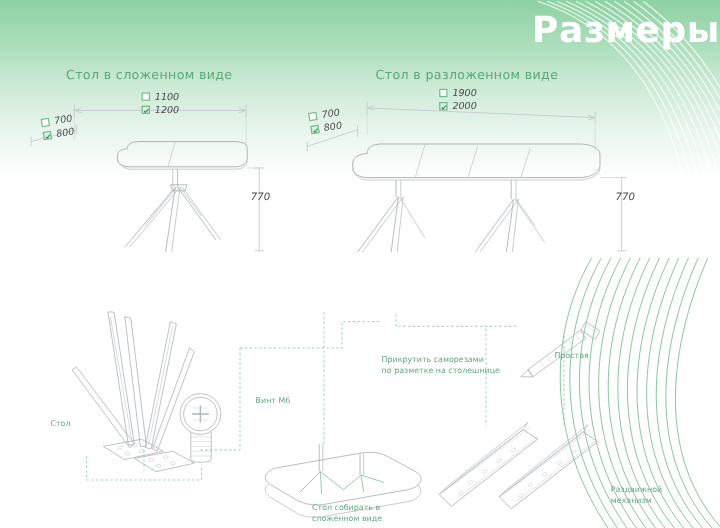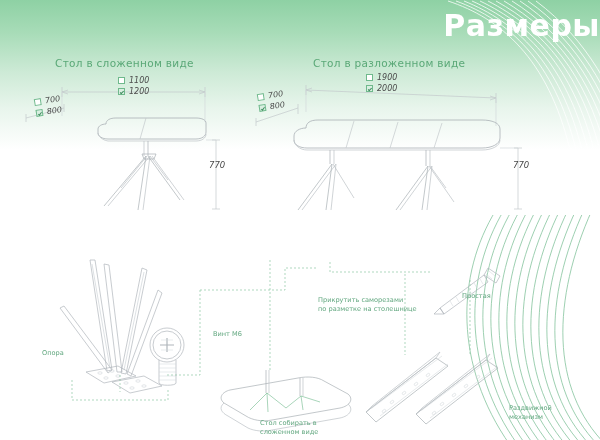--- a/index.html
+++ b/index.html
@@ -388,21 +388,21 @@
       <path d="M200 40 L 285 40 L 285 18 L 318 18"></path>
       <path d="M270 10 L 270 120"></path>
       <path d="M330 12 L 330 22 L 430 22"></path>
       <path d="M72 130 L 72 150 L 168 150 L 168 140"></path>
       <path d="M120 125 L 120 142"></path>
       <path d="M405 24 L 405 105"></path>
       <path d="M470 30 L 470 105"></path>
     </g>
   </svg>
 
-  <div class="alabel" id="lbl-opora">Опора</div>
+  <div class="alabel" id="lbl-opora">Стол</div>
 
   <div class="alabel" id="lbl-vint">Винт М6</div>
 
 
   <div class="alabel" id="lbl-samorez-note">
     <span>Прикрутить саморезами</span><br>
     <span>по разметке на столешнице</span>
   </div>
 
   <div class="alabel" id="lbl-samorez">Простая</div>

